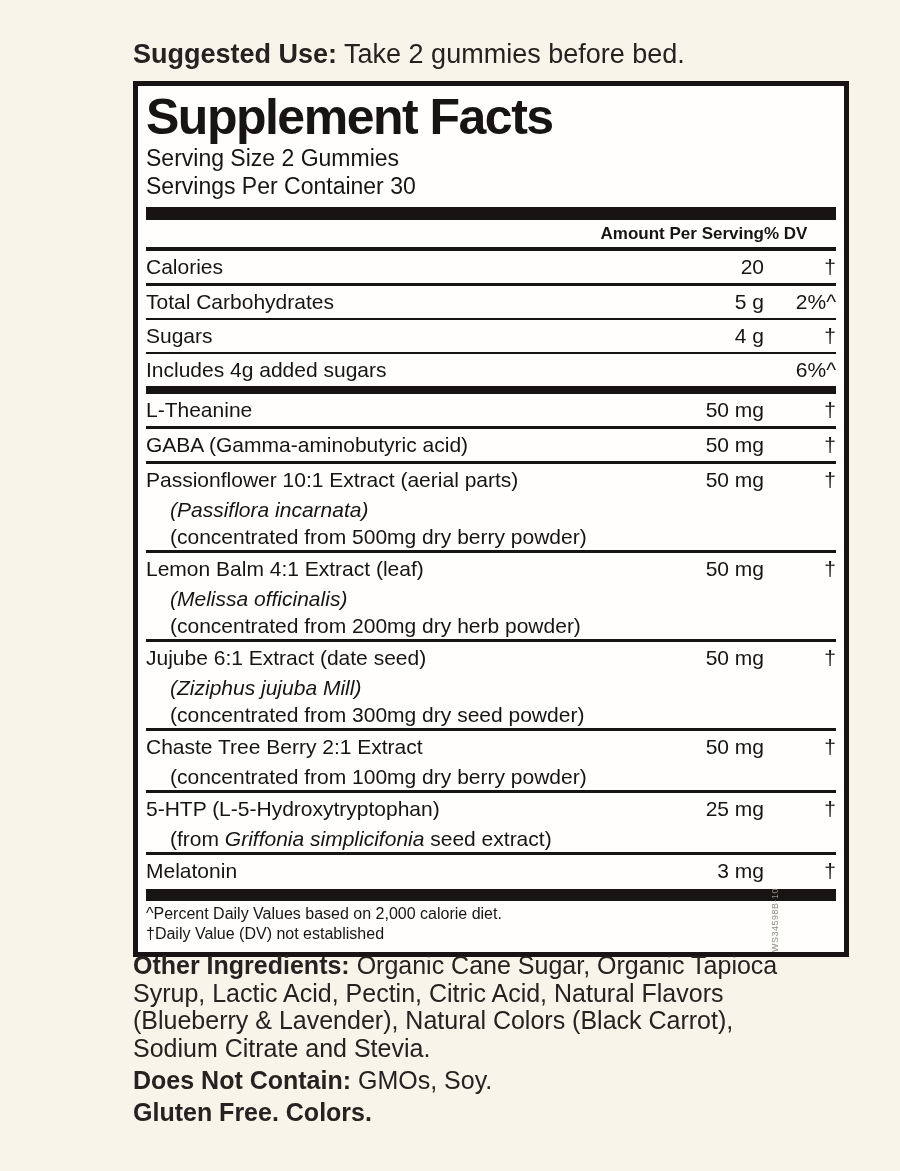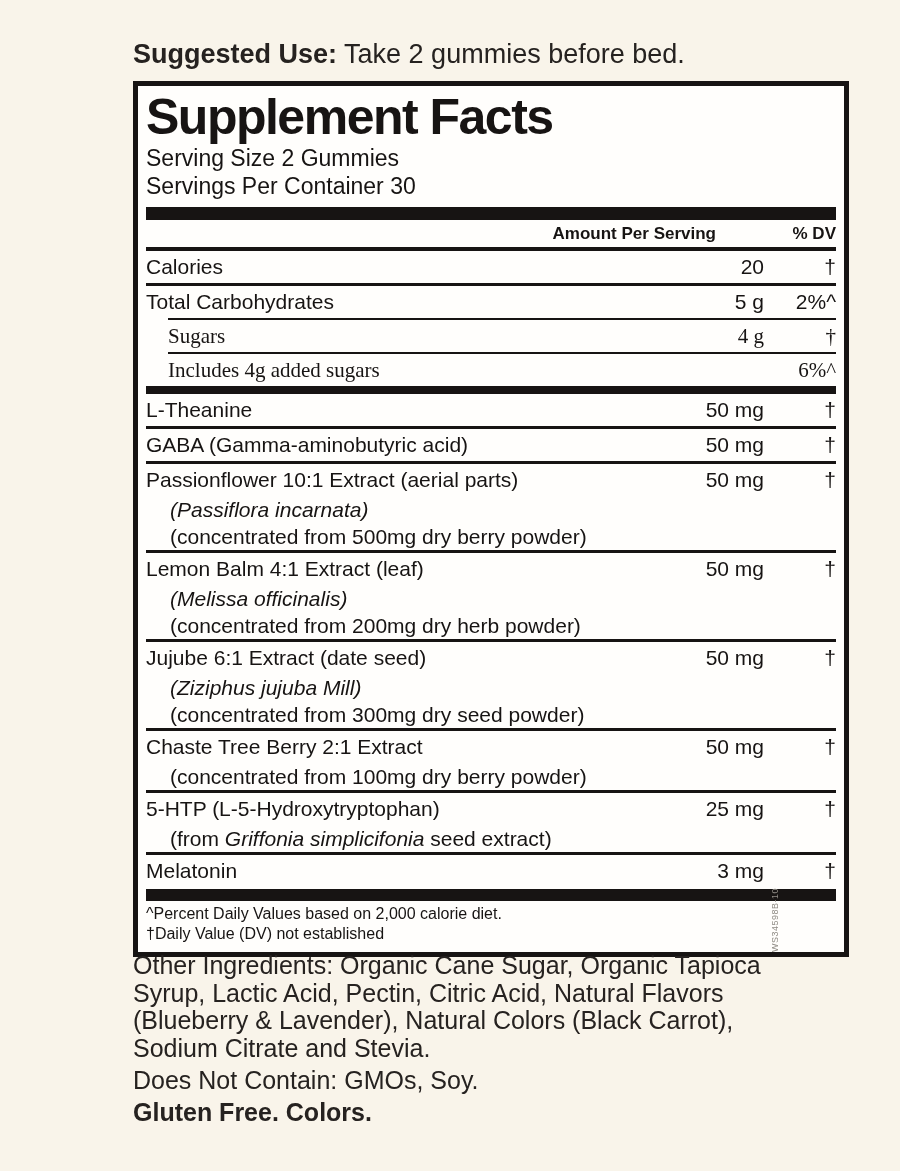--- a/index.html
+++ b/index.html
@@ -39,46 +39,46 @@
   .serving-line{font-size:23px;line-height:28px;}
   .bar{background:var(--ink);width:100%;}
   .bar-top{height:13px;margin-top:7px;}
   .bar-bottom{height:12px;margin-top:2px;}
   .facts-header{
     display:flex;justify-content:flex-end;align-items:flex-end;
     font-size:17px;font-weight:bold;
     padding:4px 0 3px 0;
     border-bottom:4px solid var(--ink);
   }
-  .hdr-dv{width:72px;text-align:right;margin-left:48px;}
+  .hdr-dv{width:72px;text-align:left;}
   
   .row{font-size:21px;}
   .row-main{display:flex;align-items:baseline;line-height:30px;padding:1px 0;}
   .row-name{flex:1;}
   .row-amount{text-align:right;}
   .row-dv{width:72px;text-align:right;}
   .subline{line-height:27px;padding-left:24px;}
-  .row.indent{margin-left:22px;font-family:Liberation Serif, serif;}
+  .row.indent{}
   .sep-thin{border-top:3px solid var(--ink);}
   .sep-indent{border-top:2px solid var(--ink);}
   .sep-thick{border-top:8px solid var(--ink);}
   .footnotes{font-size:16px;line-height:20px;padding-top:3px;}
   
   .side-code{
     position:absolute;left:770px;top:952px;width:70px;height:12px;
     transform:rotate(-90deg);transform-origin:0 0;
     font-size:9px;letter-spacing:.5px;color:var(--code-gray);
     white-space:nowrap;
   }
   
   .other-ing{
     position:absolute;left:133px;top:952px;width:648px;
     font-size:25px;line-height:27.5px;
   }
-  .other-ing b,.dnc b{font-weight:normal;margin-top:36px;}
+  .other-ing b,.dnc b{font-weight:bold;margin-top:36px;}
   .dnc{position:absolute;left:133px;top:1066px;width:648px;font-size:25px;line-height:28px;}
   .claims{position:absolute;left:133px;top:1098px;width:648px;font-size:25px;line-height:28px;font-weight:bold;}
 </style>
 </head>
 <body>
 
 <div class="suggested">
   <b>Suggested Use:</b><span> Take 2 gummies before bed.</span>
 </div>
 

